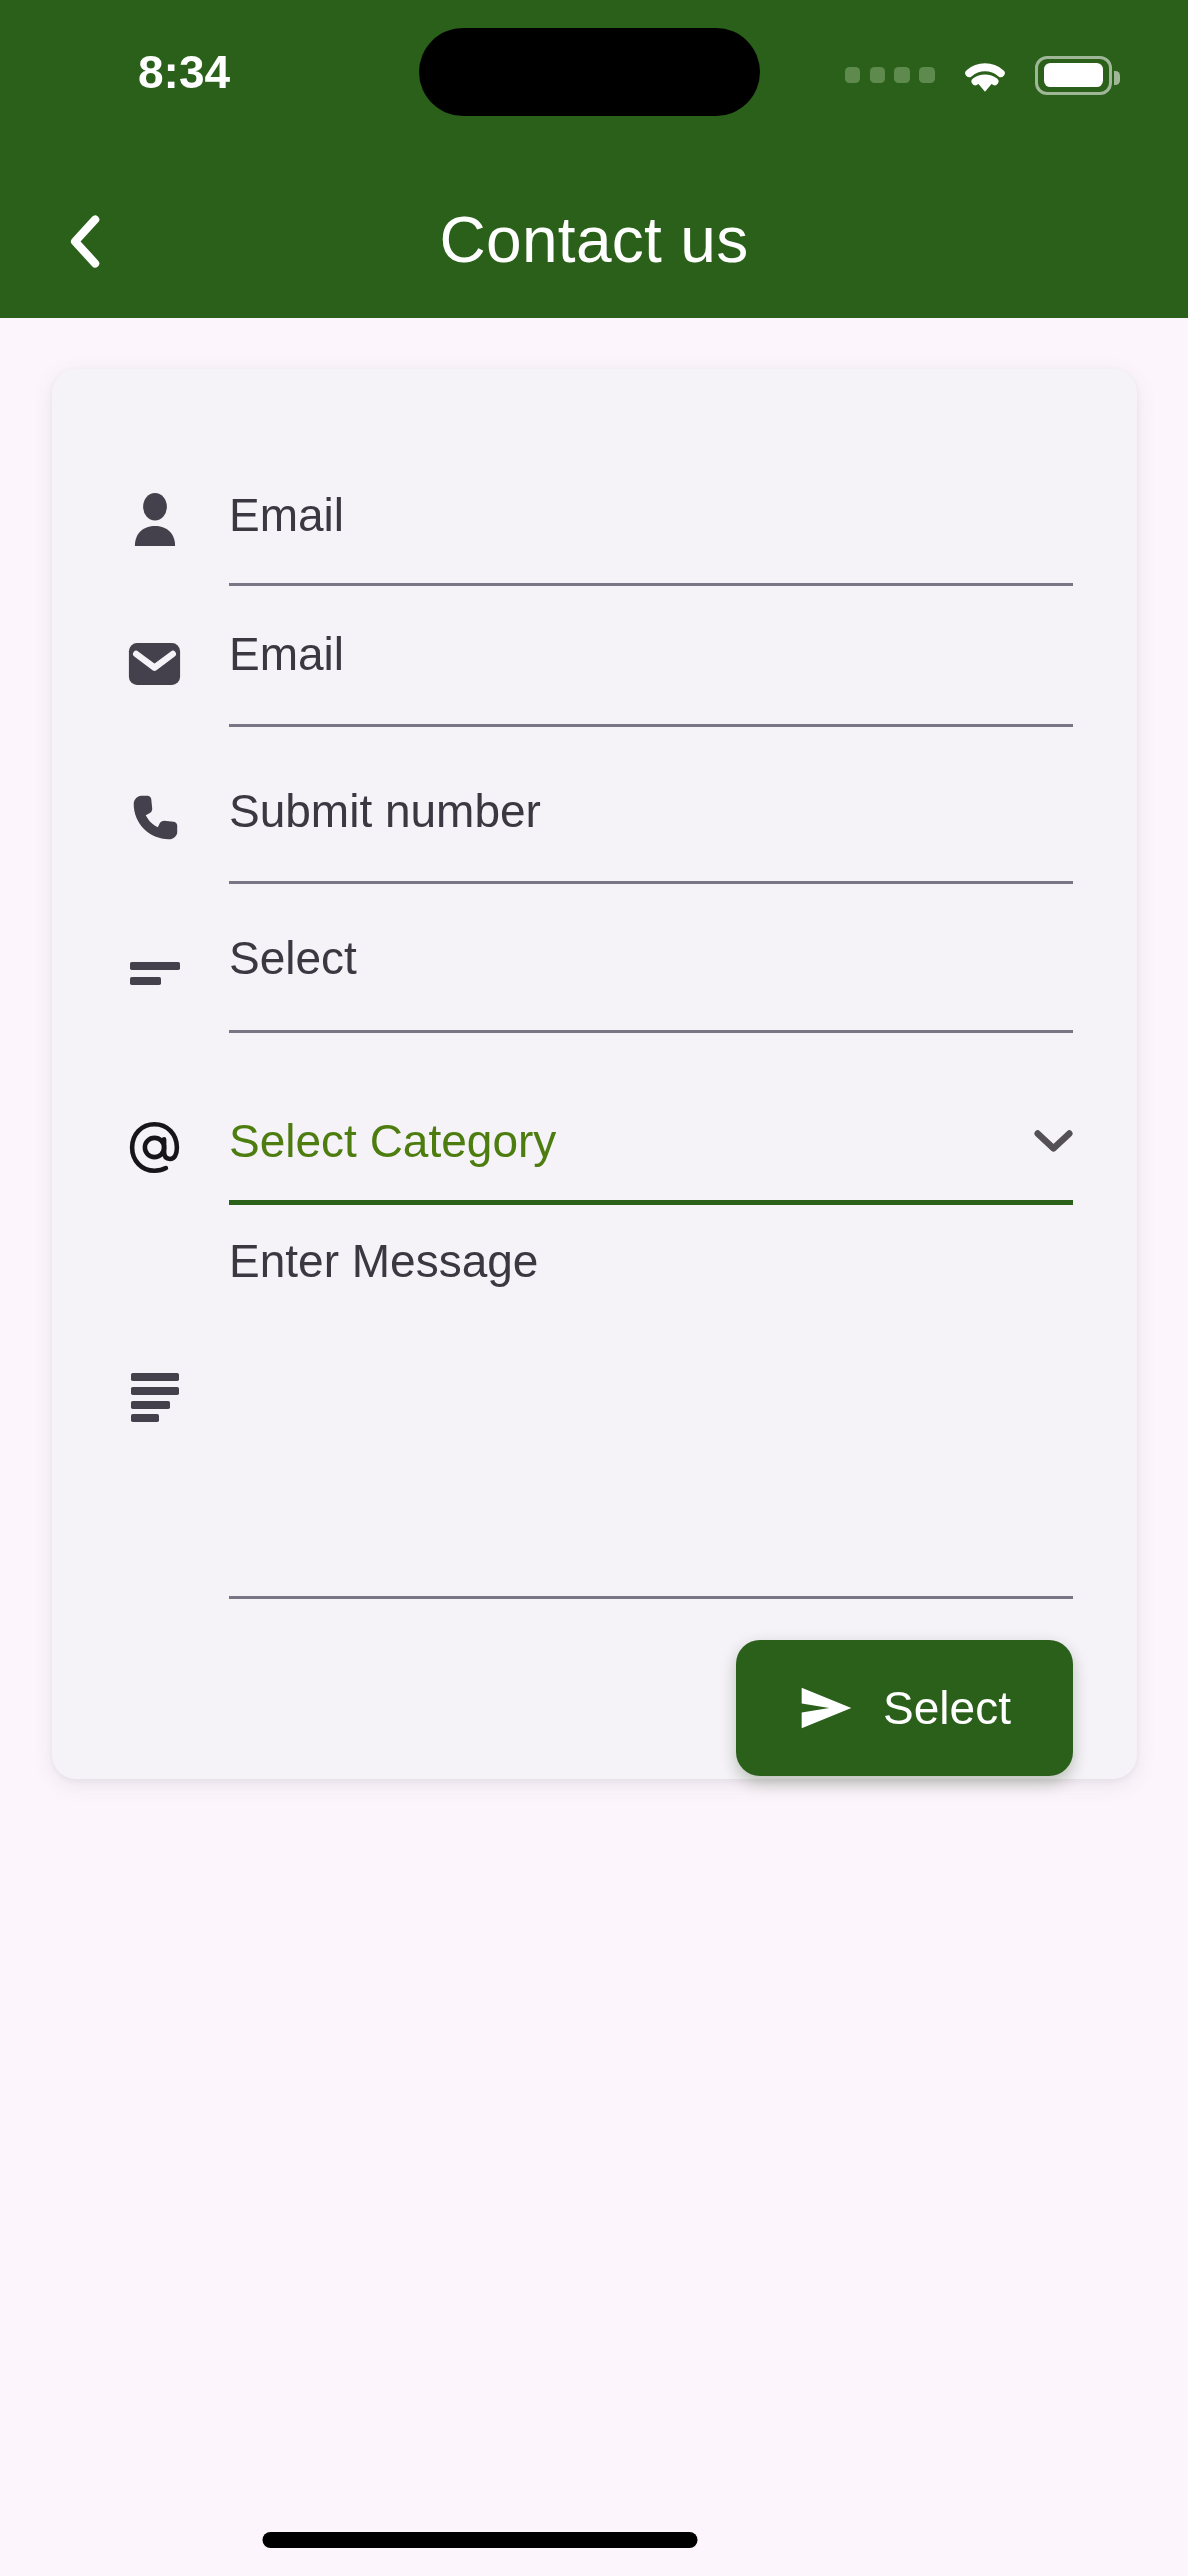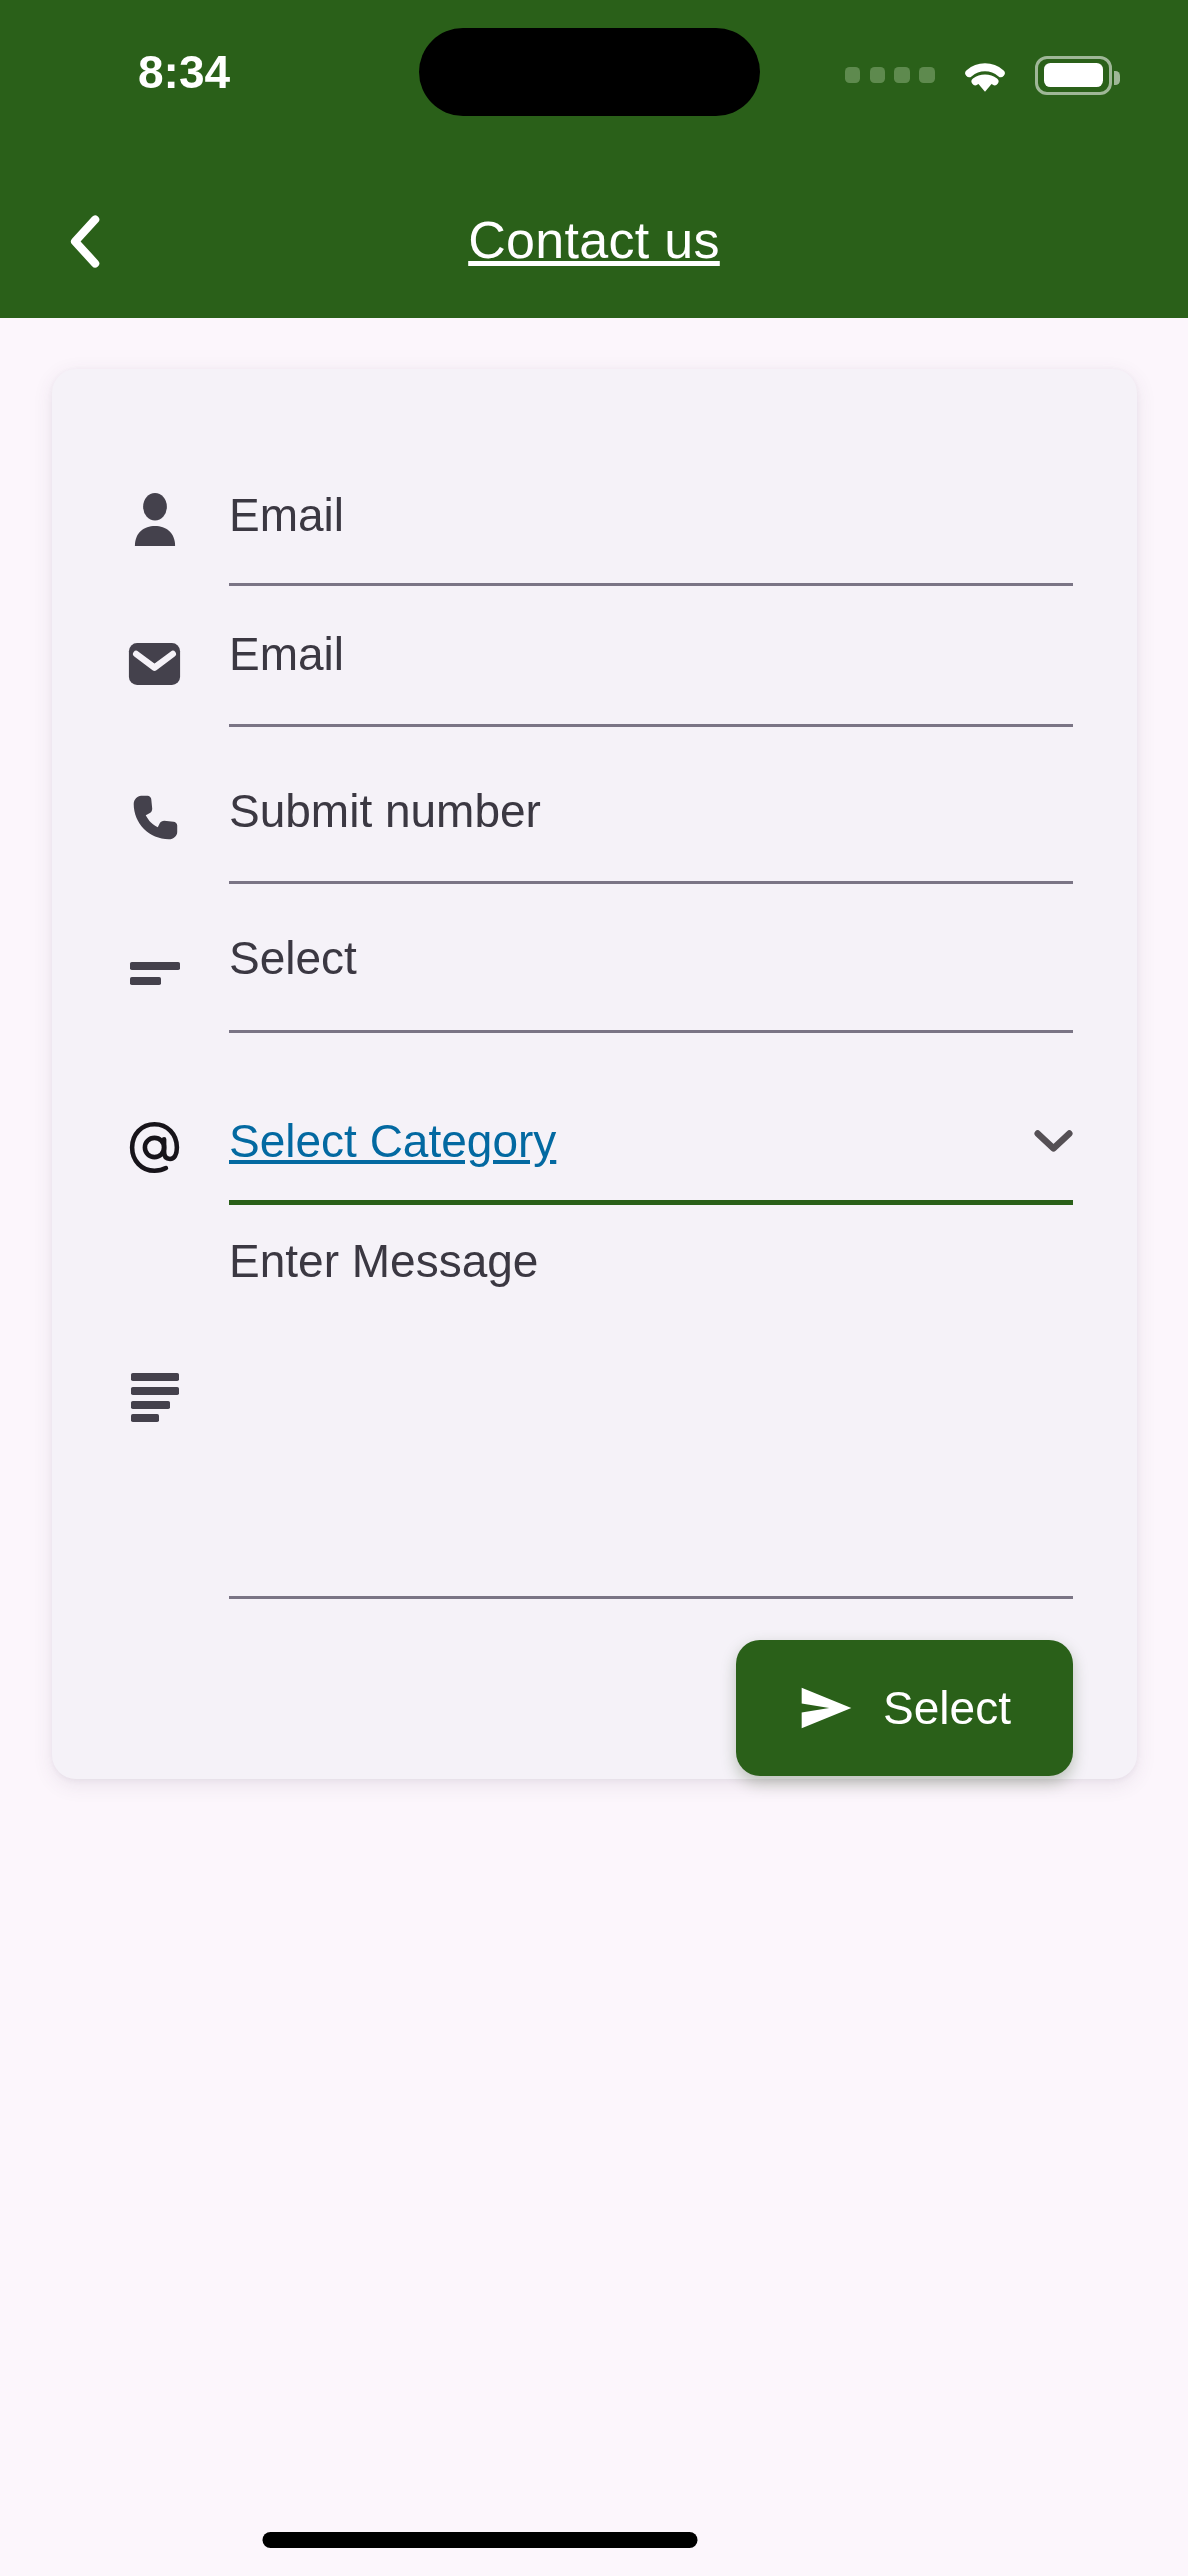--- a/index.html
+++ b/index.html
@@ -50,21 +50,21 @@
     background:#2A6019;
   }
   .back-btn{
     position:absolute; left:44px; top:39px; width:83px; height:83px;
     display:flex; align-items:center; justify-content:center; cursor:pointer;
   }
   .back-btn svg{ width:42px; height:57px; display:block; }
   .header-title{
     position:absolute; left:0; top:0; width:1188px; height:157px;
     display:flex; align-items:center; justify-content:center;
-    color:#FFFFFF; font-size:52px; font-weight:400; letter-spacing:0.3px;text-decoration:underline;
+    color:#FFFFFF; font-size:64px; font-weight:400; letter-spacing:0.3px;
   }
 
   
   .card{
     position:absolute; left:52px; top:369px; width:1085px; height:498px;
     background:#F5F2F8; border-radius:24px;
     box-shadow:0 5.5px 20px rgba(80,60,90,.10), 0 1.8px 5.5px rgba(80,60,90,.05);
     height:1410px;
   }
 
@@ -73,21 +73,21 @@
     position:absolute; left:72px; width:61px; height:61px;
     display:flex; align-items:center; justify-content:center;
   }
   .f-line{
     position:absolute; left:177px; width:844px; height:2.8px; background:#7A7585;
   }
   .f-label{
     position:absolute; left:177px; width:755px;
     font-size:46px; color:#3B3842; line-height:53px; white-space:nowrap;
   }
-  .f-label.placeholder{ color:#0369a1;text-decoration:underline; }
+  .f-label.placeholder{ color:#4d7c0f; }
 
   
   .ic-person{ width:48px; height:53px; }
   
   .ic-mail{ width:53px; height:44px; }
   
   .ic-phone{ width:50px; height:50px; }
   
   .ic-subject{ width:50px; height:28px; position:relative; }
   .ic-subject b{ position:absolute; left:0; display:block; height:8.3px; border-radius:1.8px; background:#44414C; }

